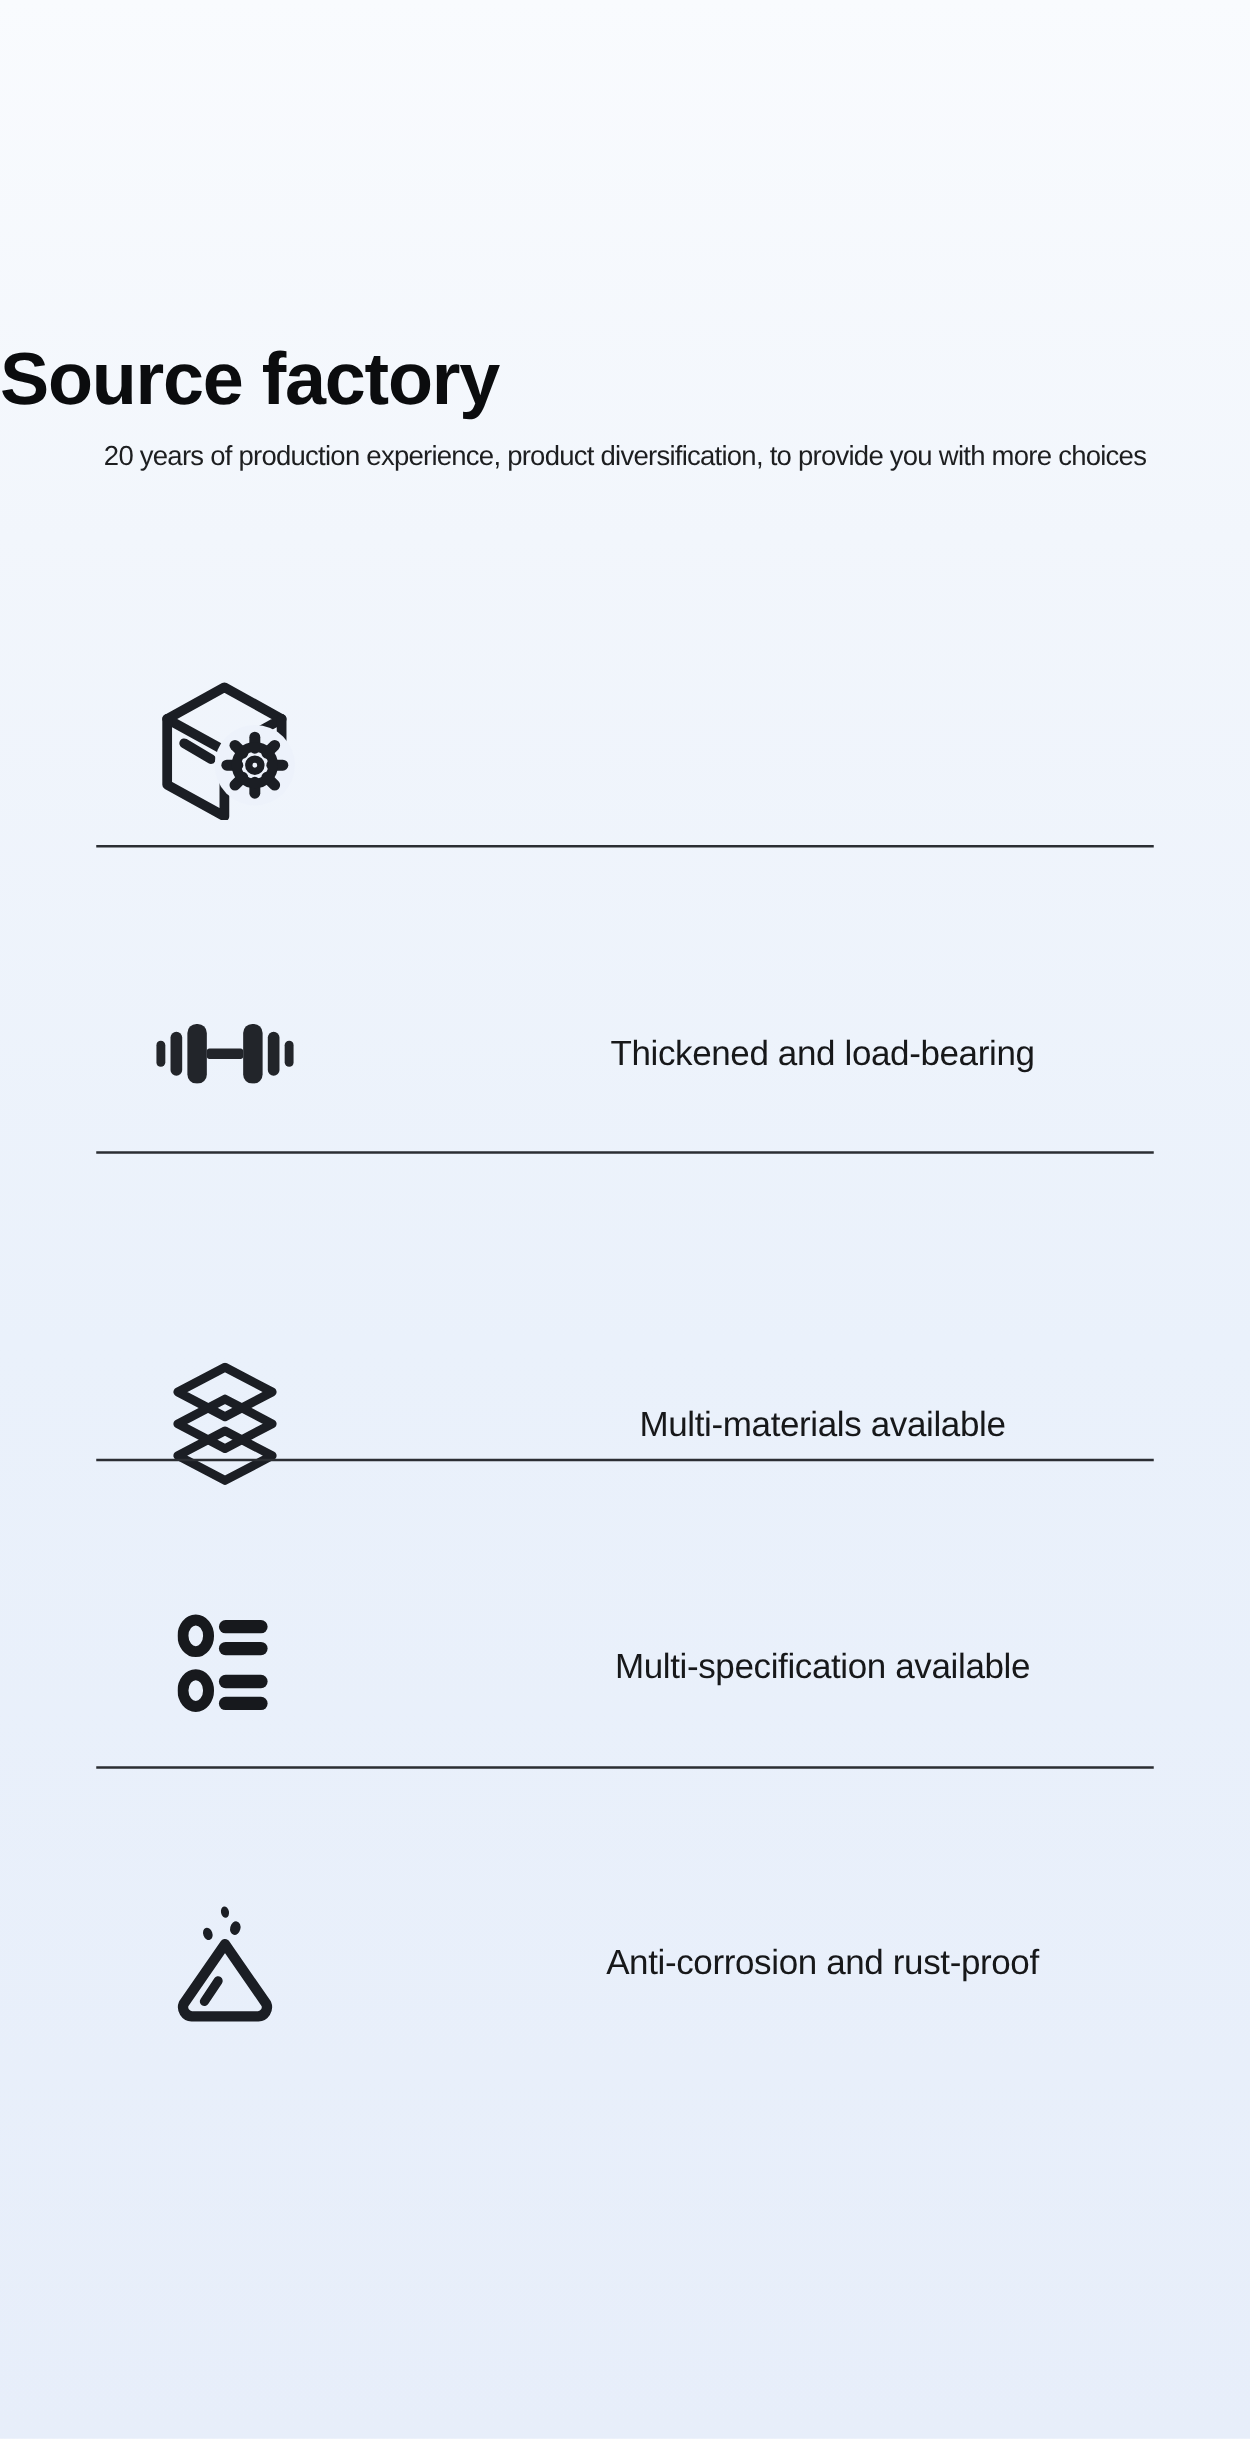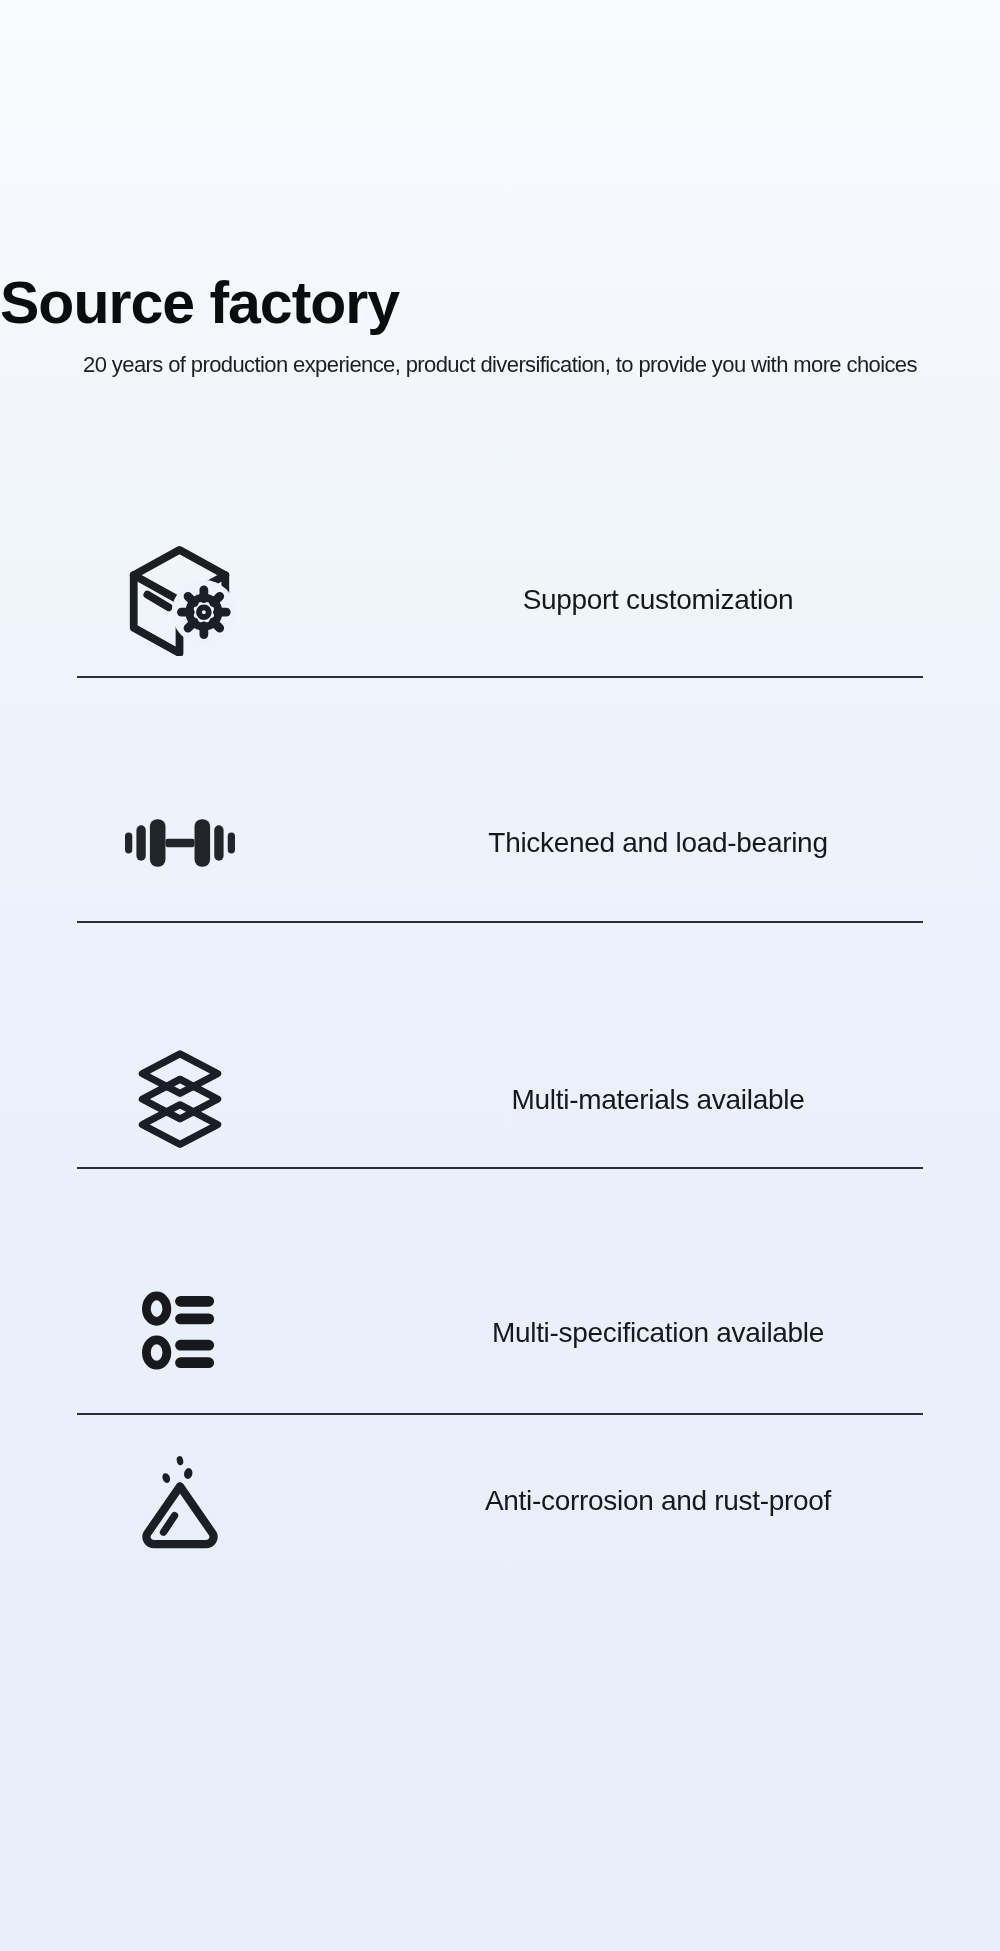--- a/index.html
+++ b/index.html
@@ -13,23 +13,23 @@
     position:absolute;top:268px;left:0;width:1000px;text-align:left;
     font-size:59px;font-weight:bold;color:#0b0c0e;letter-spacing:-1px;line-height:1.2;
   }
   .subtitle{
     position:absolute;top:352px;left:0;width:1000px;text-align:center;
     font-size:22px;color:#1d1e20;letter-spacing:-0.6px;
   }
   .feature-row{position:absolute;left:0;width:1000px;height:150px;}
   .row-1{top:525px;}
   .row-2{top:768px;}
-  .row-3{top:1025px;}
+  .row-3{top:1065px;}
   .row-4{top:1258px;}
-  .row-5{top:1426px;}
+  .row-5{top:1495px;}
   .icon-box{
     position:absolute;left:105px;width:150px;top:50%;transform:translateY(-50%);
     display:flex;justify-content:center;align-items:center;
   }
   .feature-label{
     position:absolute;left:373px;width:570px;top:50%;transform:translateY(-50%);
     text-align:center;font-size:28px;color:#17181a;letter-spacing:-0.3px;
   }
   .divider{position:absolute;left:77px;width:846px;height:2px;background:#2b2e33;}
   .div-1{top:676px;}
@@ -71,21 +71,20 @@
             <line x1="-14" y1="0" x2="-23" y2="0"></line>
             <line x1="-9.9" y1="-9.9" x2="-16.3" y2="-16.3"></line>
             <line x1="0" y1="-14" x2="0" y2="-23"></line>
             <line x1="9.9" y1="-9.9" x2="16.3" y2="-16.3"></line>
           </g>
           <circle r="15" stroke="#1b1e24" stroke-width="8" fill="none"></circle>
           <circle r="5" stroke="#1b1e24" stroke-width="6" fill="none"></circle>
         </g>
       </svg>
     </div>
-    <div class="feature-label">Support customization</div>
   </div>
   <div class="divider div-1"></div>
 
   <div class="feature-row row-2">
     <div class="icon-box">
       <svg width="110" height="48" viewBox="0 0 106 46" fill="#22252a">
         <rect x="0" y="13" width="7" height="20" rx="3.5"></rect>
         <rect x="11" y="6" width="9" height="34" rx="4.5"></rect>
         <rect x="24" y="0" width="15" height="46" rx="7"></rect>
         <rect x="39" y="19" width="28" height="8" rx="2"></rect>

